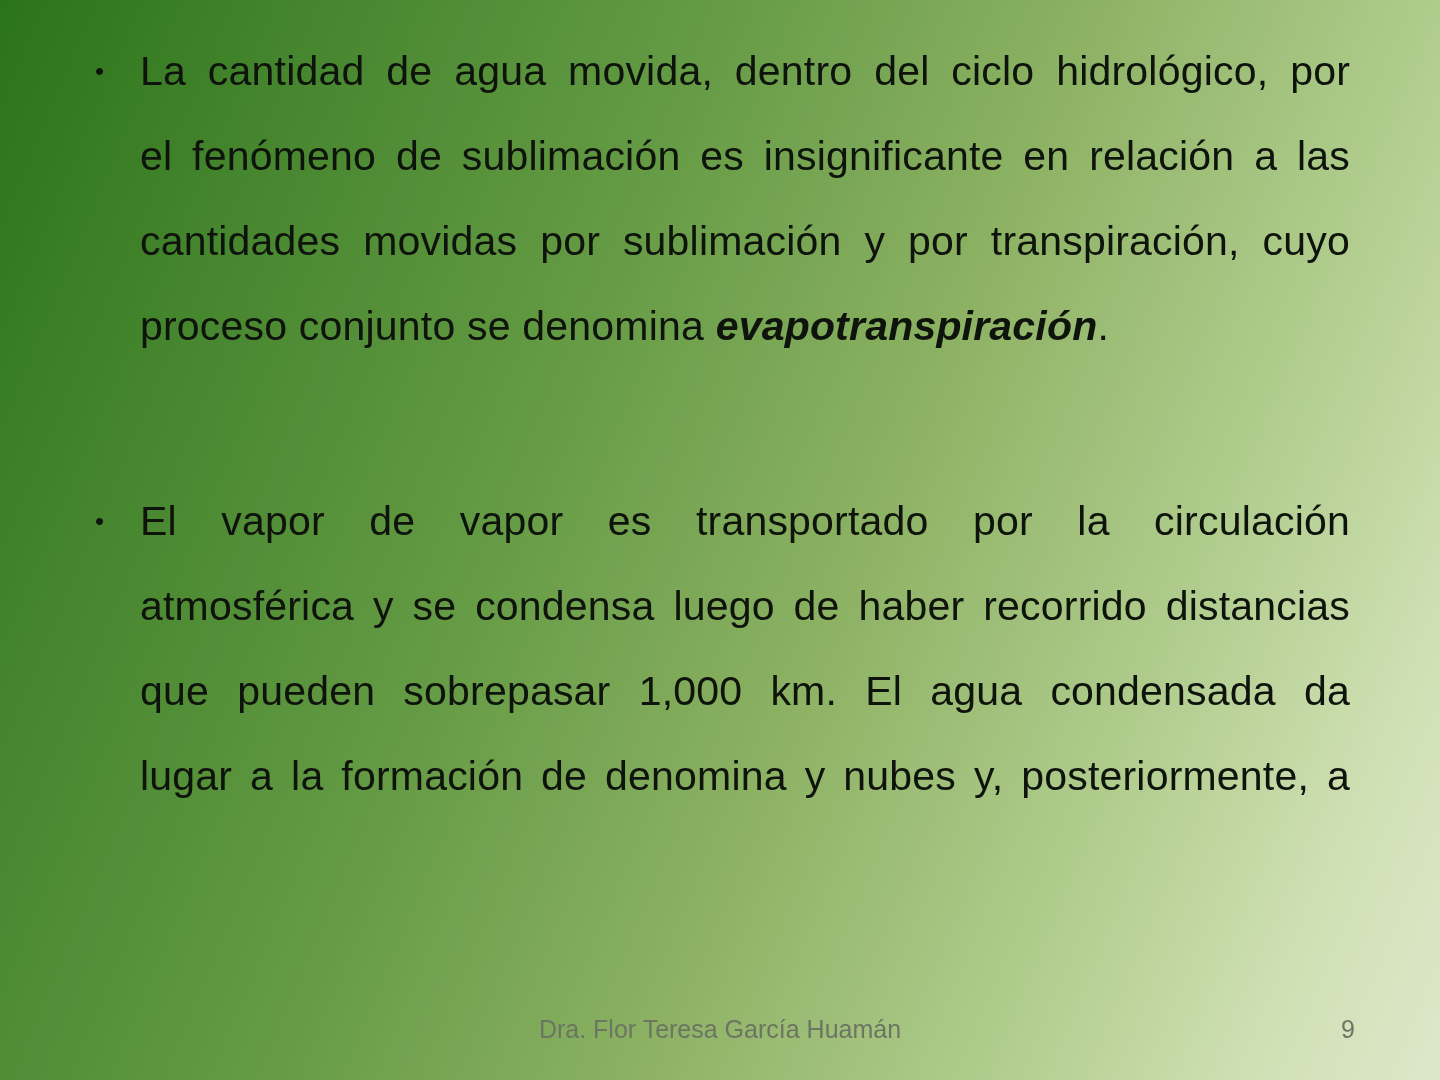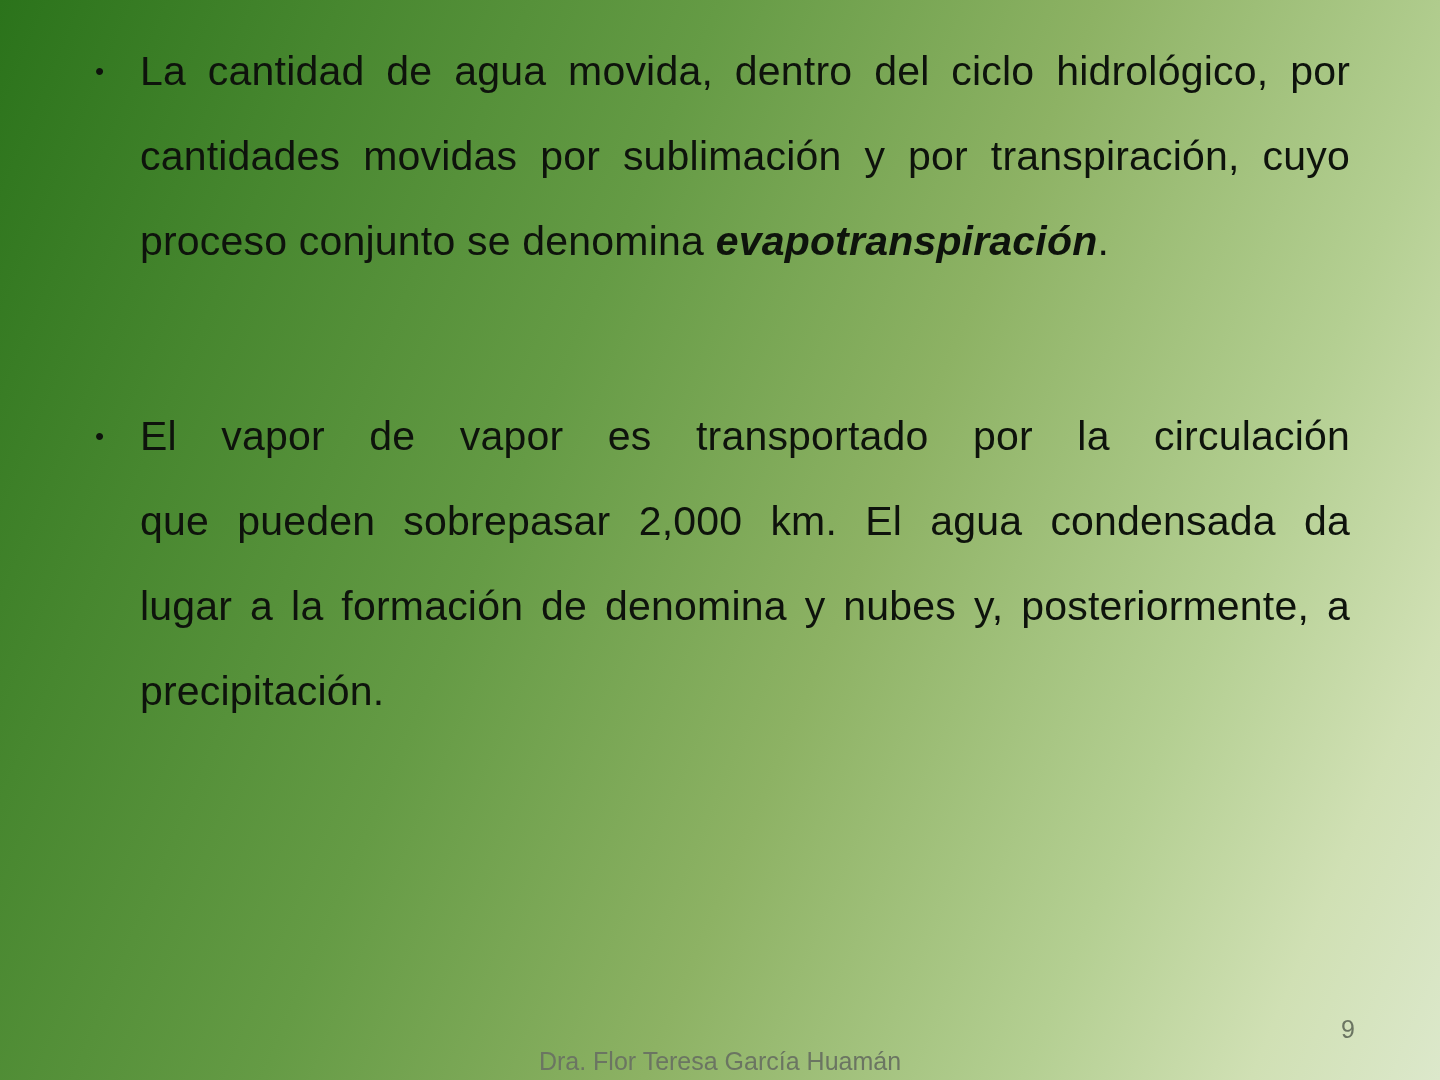--- a/index.html
+++ b/index.html
@@ -69,21 +69,20 @@
     right: 0;
     top: 1012px;
     height: 44px;
     line-height: 34px;
     font-size: 25px;
     color: #6b7562;
   }
   .footer-author {
     display: block;
     text-align: center;
-    margin-top: 32px;
   }
   .page-number {
     position: absolute;
     top: 0;
     right: 85px;
     line-height: 34px;
     font-size: 25px;
     color: #6b7562;
   }
 </style>
@@ -91,32 +90,33 @@
 <body>
 
 <div class="slide">
 
   <div class="content">
 
     <div class="bullet-item">
       <div class="bullet-glyph">•</div>
       <div class="bullet-body">
         <div class="line">La cantidad de agua movida, dentro del ciclo hidrológico, por</div>
+        <div class="line">el fenómeno de sublimación es insignificante en relación a las</div>
         <div class="line">cantidades movidas por sublimación y por transpiración, cuyo</div>
         <div class="line last"><span>proceso conjunto se denomina </span><span class="emphasis">evapotranspiración</span><span>.</span></div>
       </div>
     </div>
 
     <div class="bullet-item">
       <div class="bullet-glyph">•</div>
       <div class="bullet-body">
         <div class="line">El vapor de vapor es transportado por la circulación</div>
-        <div class="line">que pueden sobrepasar 2,000 km. El agua condensada da</div>
+        <div class="line">atmosférica y se condensa luego de haber recorrido distancias</div>
+        <div class="line">que pueden sobrepasar 1,000 km. El agua condensada da</div>
         <div class="line">lugar a la formación de denomina y nubes y, posteriormente, a</div>
-        <div class="line last"><span>precipitación.</span><span class="emphasis"></span><span></span></div>
       </div>
     </div>
 
   </div>
 
   <div class="footer">
     <span class="footer-author">Dra. Flor Teresa García Huamán</span>
     <span class="page-number">9</span>
   </div>
 

